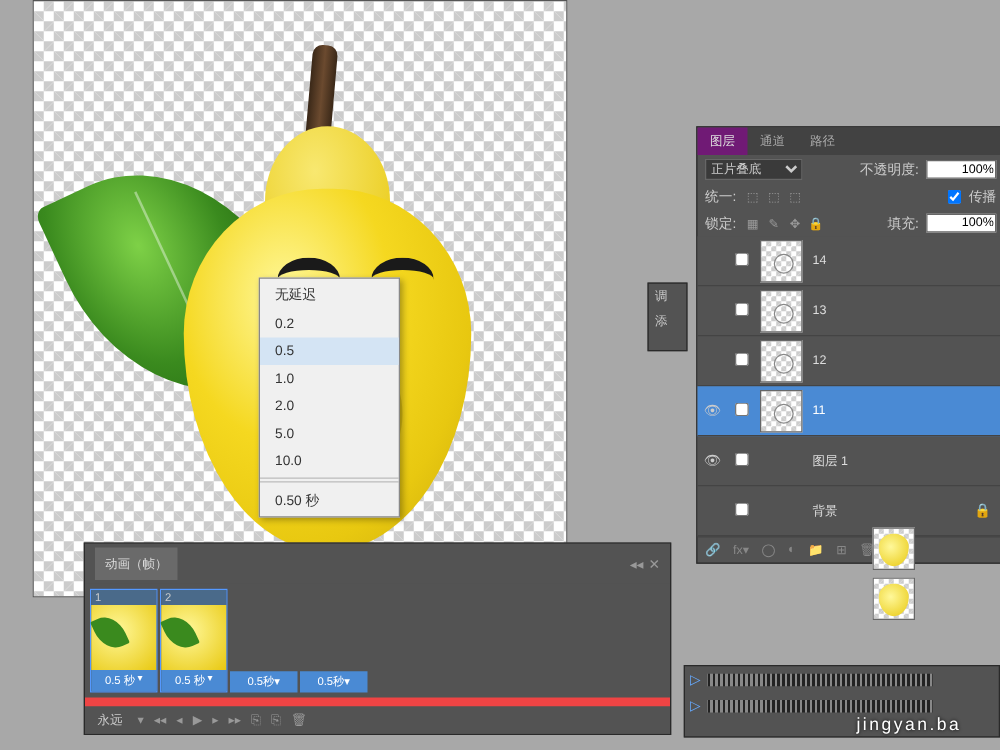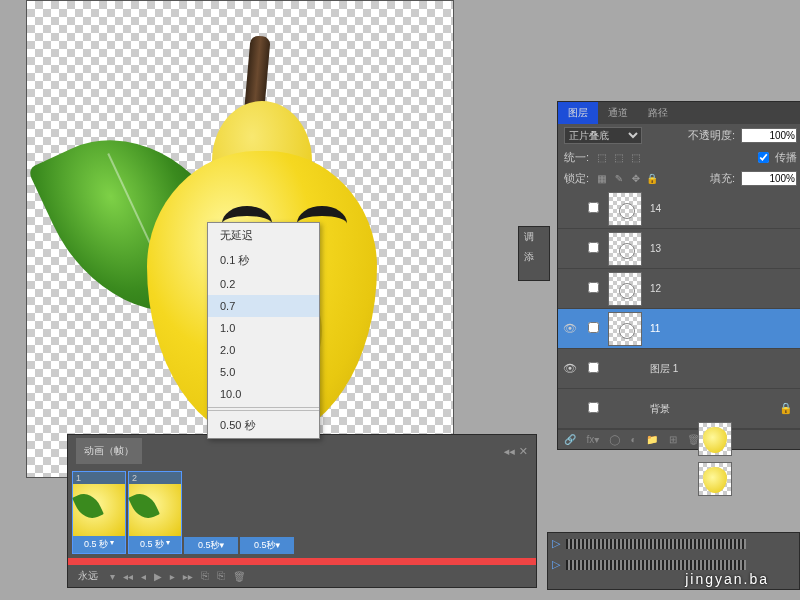--- a/index.html
+++ b/index.html
@@ -35,21 +35,21 @@
 .frame-thumb::before{content:"";position:absolute;left:4px;top:8px;width:22px;height:28px;background:#3a8a1e;border-radius:5% 70% 5% 70%;transform:rotate(-25deg)}
 .frame-time{background:#4a8ad4;color:#fff;font-size:9px;text-align:right;padding:2px;display:flex;justify-content:center;gap:2px}
 .frame-time-extra{font-size:8px}
 .anim-controls{display:flex;align-items:center;padding:3px 6px;gap:8px;background:#535353;border-top:7px solid #ef4444}
 .loop{color:#ccc;font-size:10px;padding:1px 4px}
 .ctrl-btn{color:#999;font-size:10px}
 
 .layers-panel{position:absolute;right:-4px;top:101px;width:247px;background:#535353;border:1px solid #2a2a2a}
 .lp-tabs{display:flex;background:#424242}
 .lp-tab{padding:4px 10px;color:#aaa;font-size:10px}
-.lp-tab.active{background:#1d4ed8;color:#ddd}
+.lp-tab.active{background:#701a75;color:#ddd}
 .lp-row{display:flex;align-items:center;padding:3px 6px;gap:6px;color:#ccc;font-size:10px}
 .lp-select{background:#3a3a3a;color:#ccc;border:1px solid #666;padding:1px 0;font-size:10px;width:78px}
 .lp-input{width:56px;background:#fff;border:1px solid #666;font-size:10px;padding:1px;text-align:right}
 .lp-check{width:11px;height:11px}
 .lp-icons{display:flex;gap:3px}
 .lp-icons span{width:14px;height:14px;display:inline-flex;align-items:center;justify-content:center;color:#999;font-size:10px}
 
 .layer-list{background:#535353}
 .layer{display:flex;align-items:center;height:40px;border-bottom:1px solid #444}
 .layer.sel{background:#4a8ad4}
@@ -126,23 +126,22 @@
     <span class="ctrl-btn">▸</span>
     <span class="ctrl-btn">▸▸</span>
     <span class="ctrl-btn">⎘</span>
     <span class="ctrl-btn">⎘</span>
     <span class="ctrl-btn">🗑</span>
   </div>
 </div>
 
 <div class="context-menu" id="ctx">
     <div class="cm-item">无延迟</div>
-    <div class="cm-item">0.1 秒</div>
     <div class="cm-item">0.2</div>
-    <div class="cm-item sel">0.7</div>
+    <div class="cm-item sel">0.5</div>
     <div class="cm-item">1.0</div>
     <div class="cm-item">2.0</div>
     <div class="cm-item">5.0</div>
     <div class="cm-item">10.0</div>
     <div class="cm-sep"></div>
     <div class="cm-sep"></div>
     <div class="cm-item">0.50 秒</div>
   </div>
 
 <div class="layers-panel">

